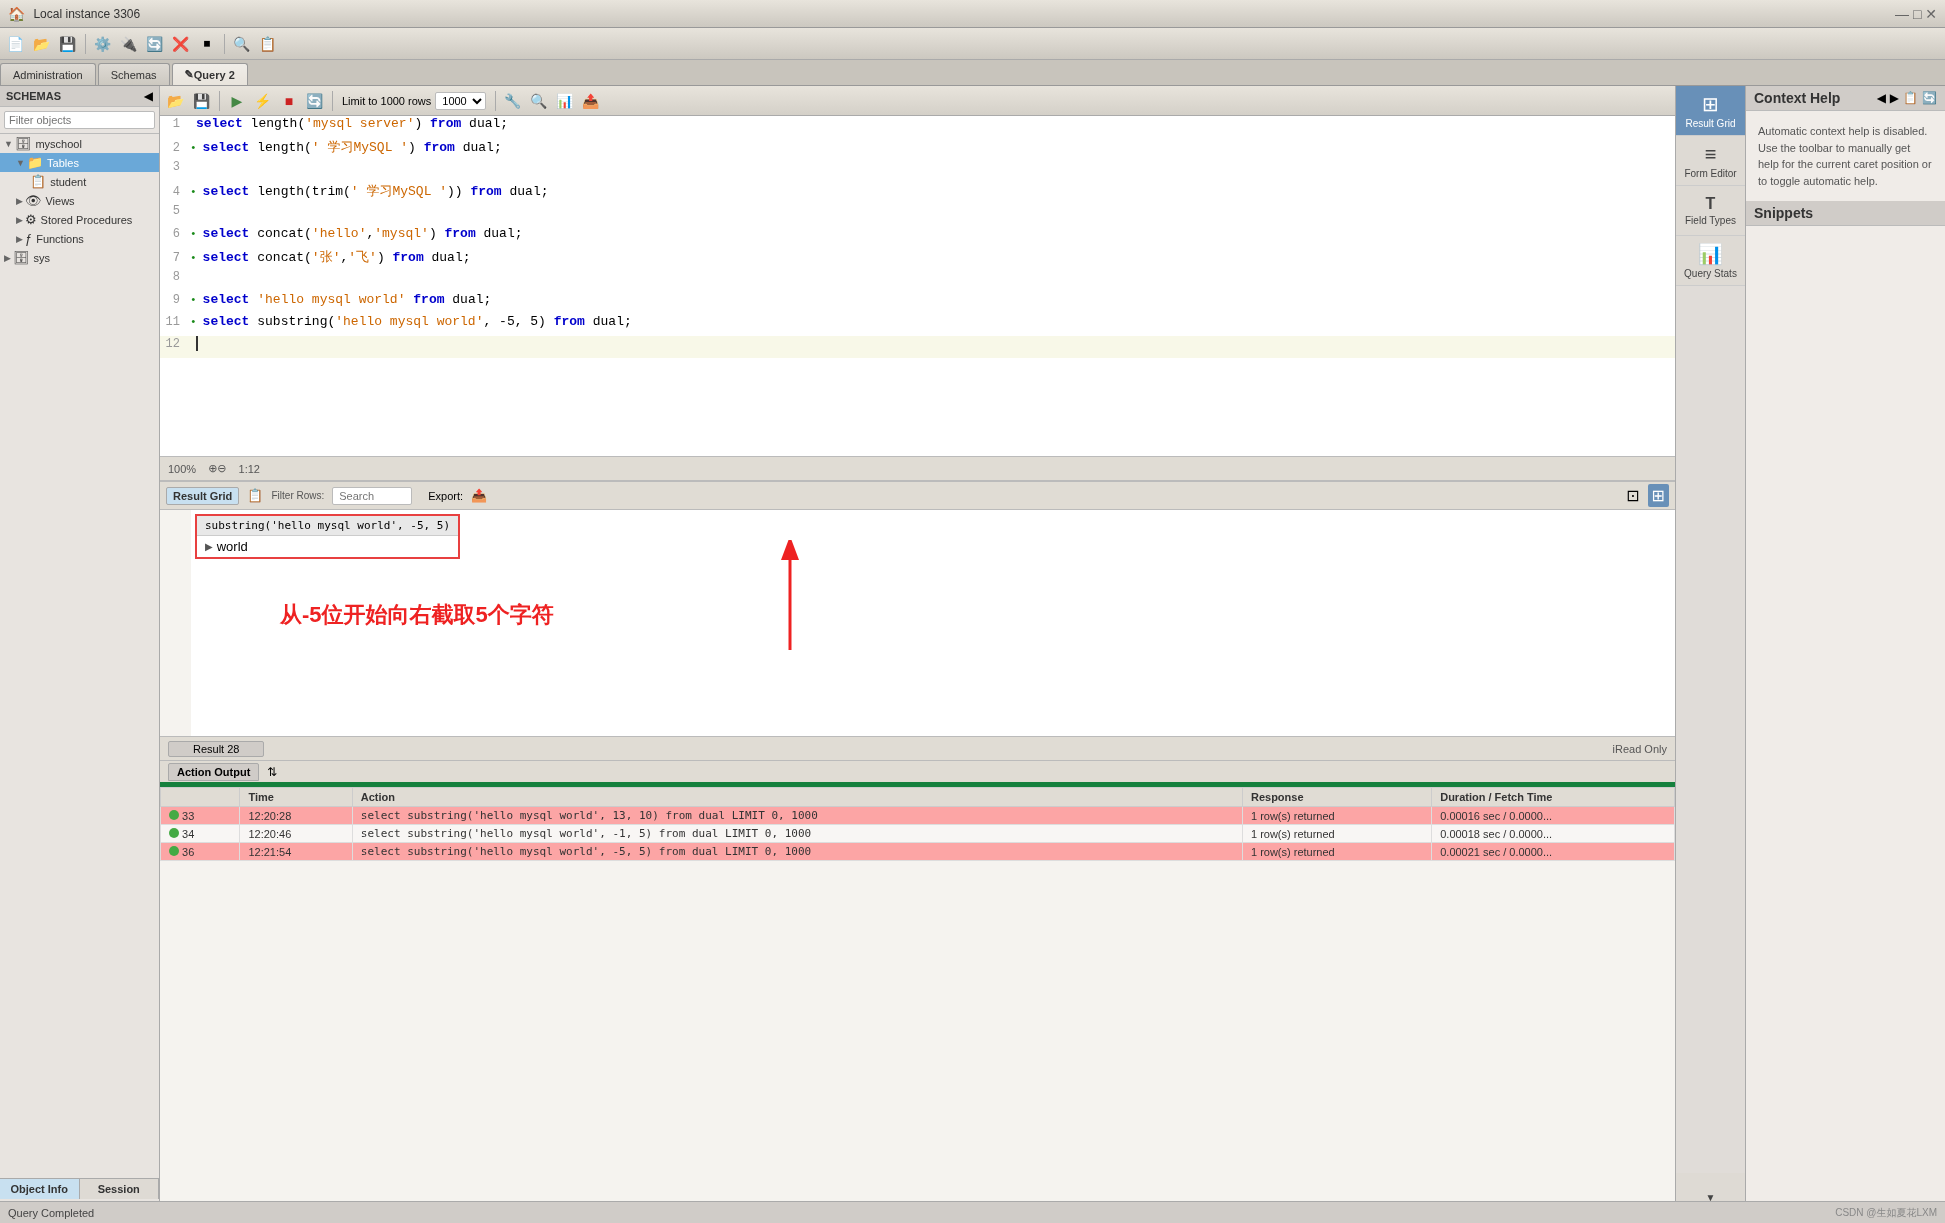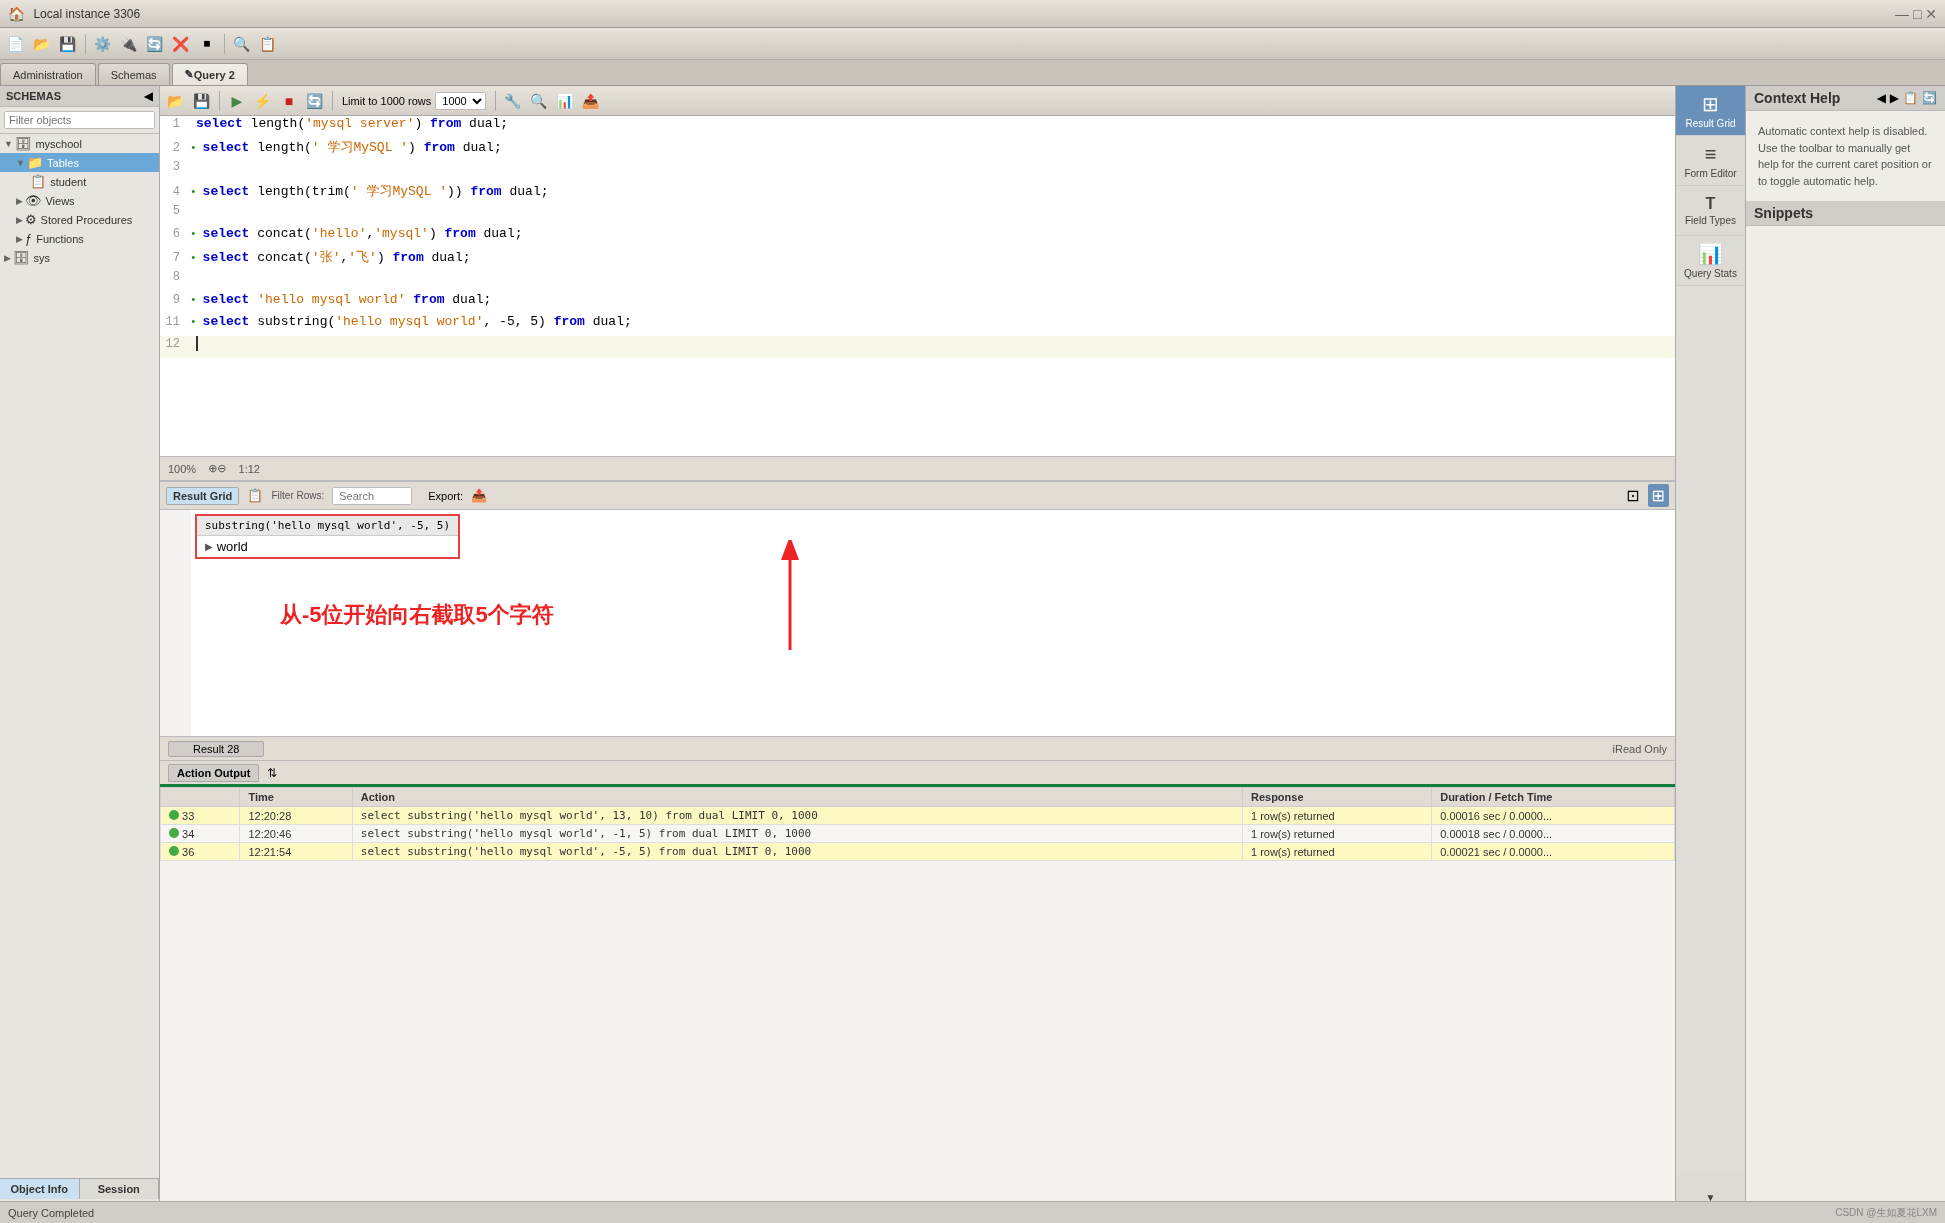--- a/index.html
+++ b/index.html
@@ -172,35 +172,35 @@
       padding: 3px 8px; font-size: 13px; display: flex; align-items: center; gap: 4px;
     }
     .result-arrow { color: #555; font-size: 10px; }
 
     
     .output-panel {
       border-top: 1px solid #bbb; background: #f5f3ef;
     }
     .output-header {
       display: flex; align-items: center; height: 26px;
-      background: #e0dcd4; border-bottom: 3px solid #15803d;
+      background: #e0dcd4; border-bottom: 5px solid #15803d;
       padding: 0 8px; gap: 8px;
     }
     .output-tab {
       font-size: 11px; font-weight: 600; padding: 2px 8px;
       background: #d0ccc8; border: 1px solid #aaa; border-radius: 2px 2px 0 0; cursor: pointer;
     }
     .output-table { width: 100%; border-collapse: collapse; font-size: 11px; }
     .output-table th {
       background: #e0dcd4; border: 1px solid #ccc;
       padding: 3px 8px; text-align: left; font-weight: 600; color: #333;
     }
     .output-table td {
       border: 1px solid #ddd; padding: 2px 8px; color: #333;
-      background: #fef9c3;
+      background: #fca5a5;
     }
     .output-table tr:nth-child(even) td { background: #f8f6f4; }
     .status-dot { width: 10px; height: 10px; border-radius: 50%; background: #44aa44; display: inline-block; }
 
     
     .right-panel {
       width: 70px; background: #e0dcd8; border-left: 1px solid #aaa;
       display: flex; flex-direction: column;
     }
     .right-panel-btn {

